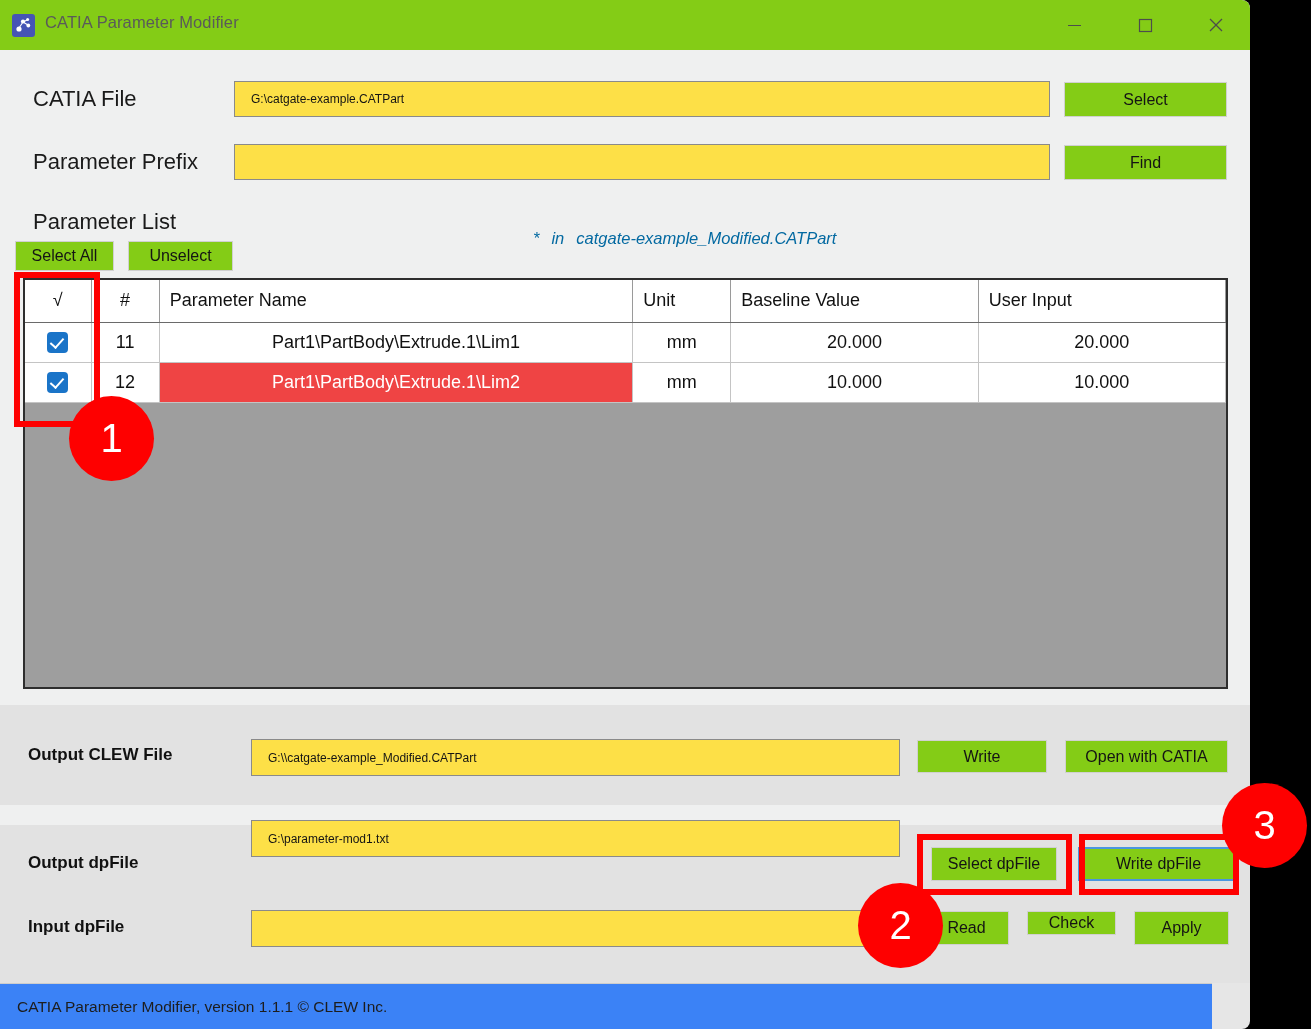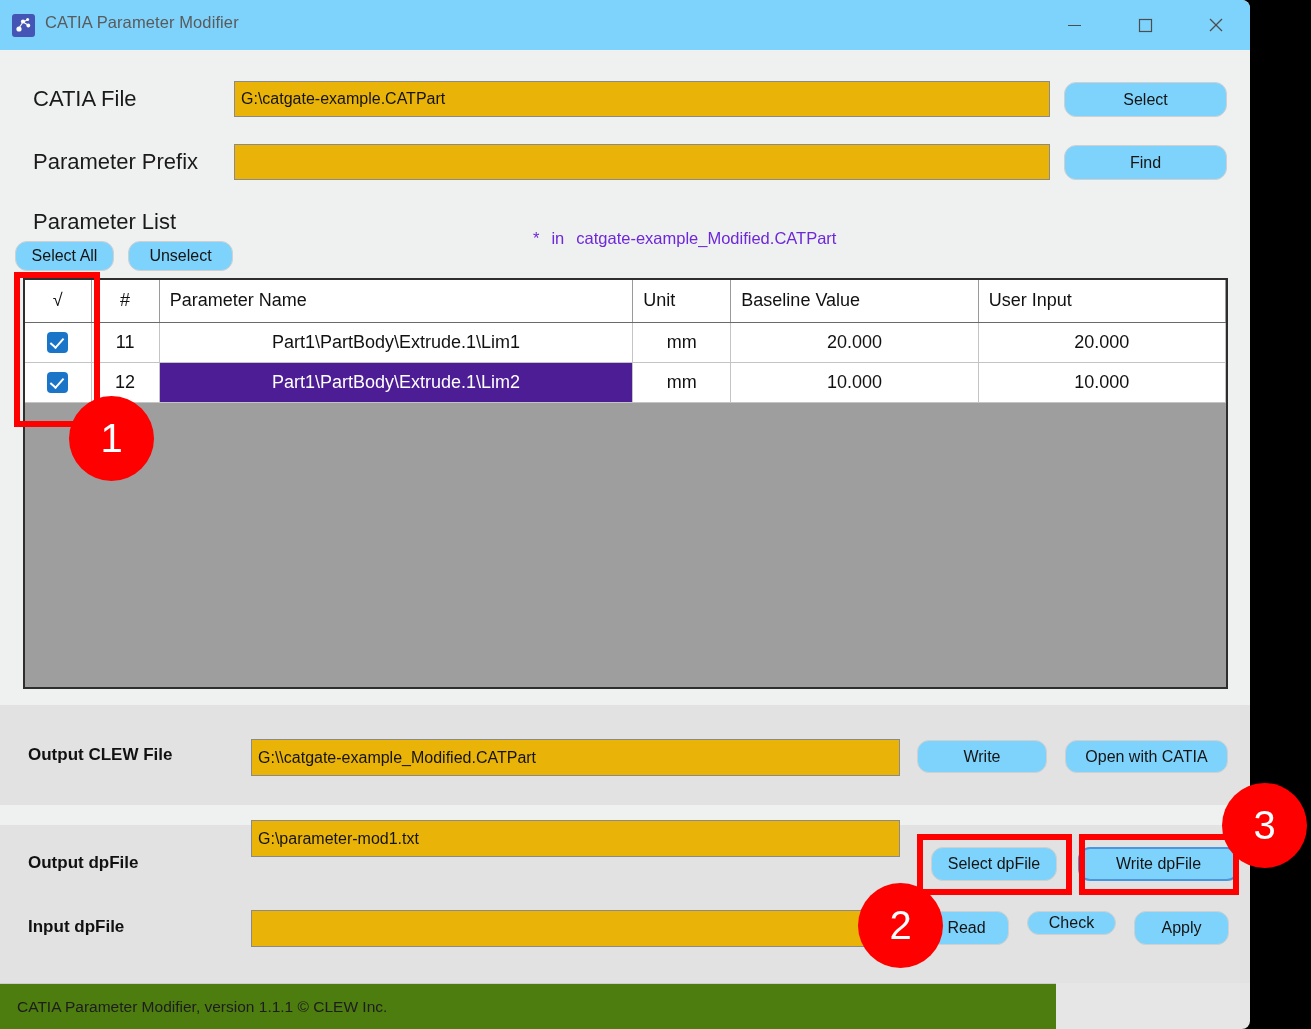--- a/index.html
+++ b/index.html
@@ -28,21 +28,21 @@
     overflow: hidden;
     box-sizing: border-box;
   }
 
   
   #title-bar {
     position: absolute;
     left: 0; top: 0;
     width: 1250px;
     height: 50px;
-    background: #7dd3fc;
+    background: #84cc16;
     border-top-right-radius: 8px;
   }
   #app-icon {
     position: absolute;
     left: 12px; top: 14px;
     width: 23px; height: 23px;
     background: #4555b5;
     border-radius: 3px;
   }
   #app-icon svg { display:block; }
@@ -78,39 +78,39 @@
     font-size: 22px;
     color: #1a1a1a;
     white-space: nowrap;
   }
   #lbl-catia-file   { left: 33px; top: 86px; }
   #lbl-param-prefix { left: 33px; top: 149px; }
   #lbl-param-list   { left: 33px; top: 209px; }
 
   .text-field {
     position: absolute;
-    background: #eab308;
+    background: #fde047;
     border: 1px solid #8a8a8a;
     box-sizing: border-box;
-    font-size: 16px;
+    font-size: 12px;
     color: #141414;
-    padding: 0 6px;
+    padding: 0 16px;
     display: flex;
     align-items: center;
     white-space: nowrap;
     overflow: hidden;
   }
   #fld-catia-file   { left: 234px; top: 81px;  width: 816px; height: 36px; }
   #fld-param-prefix { left: 234px; top: 144px; width: 816px; height: 36px; }
 
   .std-button {
     position: absolute;
-    background: #7dd3fc;
+    background: #84cc16;
     border: 1px solid #d0d0d0;
-    border-radius: 12px;
+    border-radius: 0;
     box-sizing: border-box;
     font-size: 16px;
     color: #141414;
     display: flex;
     align-items: center;
     justify-content: center;
     white-space: nowrap;
   }
   #btn-select { left: 1064px; top: 82px;  width: 163px; height: 35px; }
   #btn-find   { left: 1064px; top: 145px; width: 163px; height: 35px; }
@@ -123,22 +123,23 @@
   #btn-unselect {
     position: absolute;
     left: 128px; top: 241px; width: 105px; height: 30px;
     font-size: 16px;
   }
 
   #note-modified {
     position: absolute;
     left: 533px; top: 229px;
     font-size: 16.5px;
-    color: #6d28d9;
-    white-space: nowrap;
+    color: #0369a1;
+    white-space: nowrap;
+    font-style: italic;
   }
   #note-modified .star { margin-right: 12px; }
   #note-modified .inword { margin-right: 12px; }
 
   
   #param-table-wrap {
     position: absolute;
     left: 23px; top: 278px;
     width: 1205px; height: 411px;
     background: #9e9e9e;
@@ -183,21 +184,21 @@
   .col-user  { width: 247px; }
 
   .th-check { text-align: center !important; }
   .th-num   { text-align: center !important; }
   .td-check { text-align: center; padding: 0 !important; }
   .td-num   { text-align: center; }
   .td-unit  { text-align: right; }
   .td-num-right { text-align: right; }
 
   tr.row-selected td.td-name {
-    background: #4c1d95;
+    background: #ef4444;
     color: #ffffff;
   }
   .checkbox {
     display: inline-block;
     width: 21px; height: 21px;
     background: #1a74c8;
     border-radius: 4px;
     position: relative;
     vertical-align: middle;
   }
@@ -226,22 +227,22 @@
   }
   #panel-dpfile {
     position: absolute;
     left: 0; top: 825px;
     width: 1250px; height: 158px;
     background: #e2e2e2;
   }
   #status-bar {
     position: absolute;
     left: 0; top: 983px;
-    width: 1056px; height: 46px;
-    background: #4d7c0f;
+    width: 1212px; height: 46px;
+    background: #3b82f6;
     border-top: 1px solid #cdcdcd;
   }
   #status-text {
     position: absolute;
     left: 17px; top: 14px;
     font-size: 15.5px;
     color: #1d1d1d;
     white-space: nowrap;
   }
 

